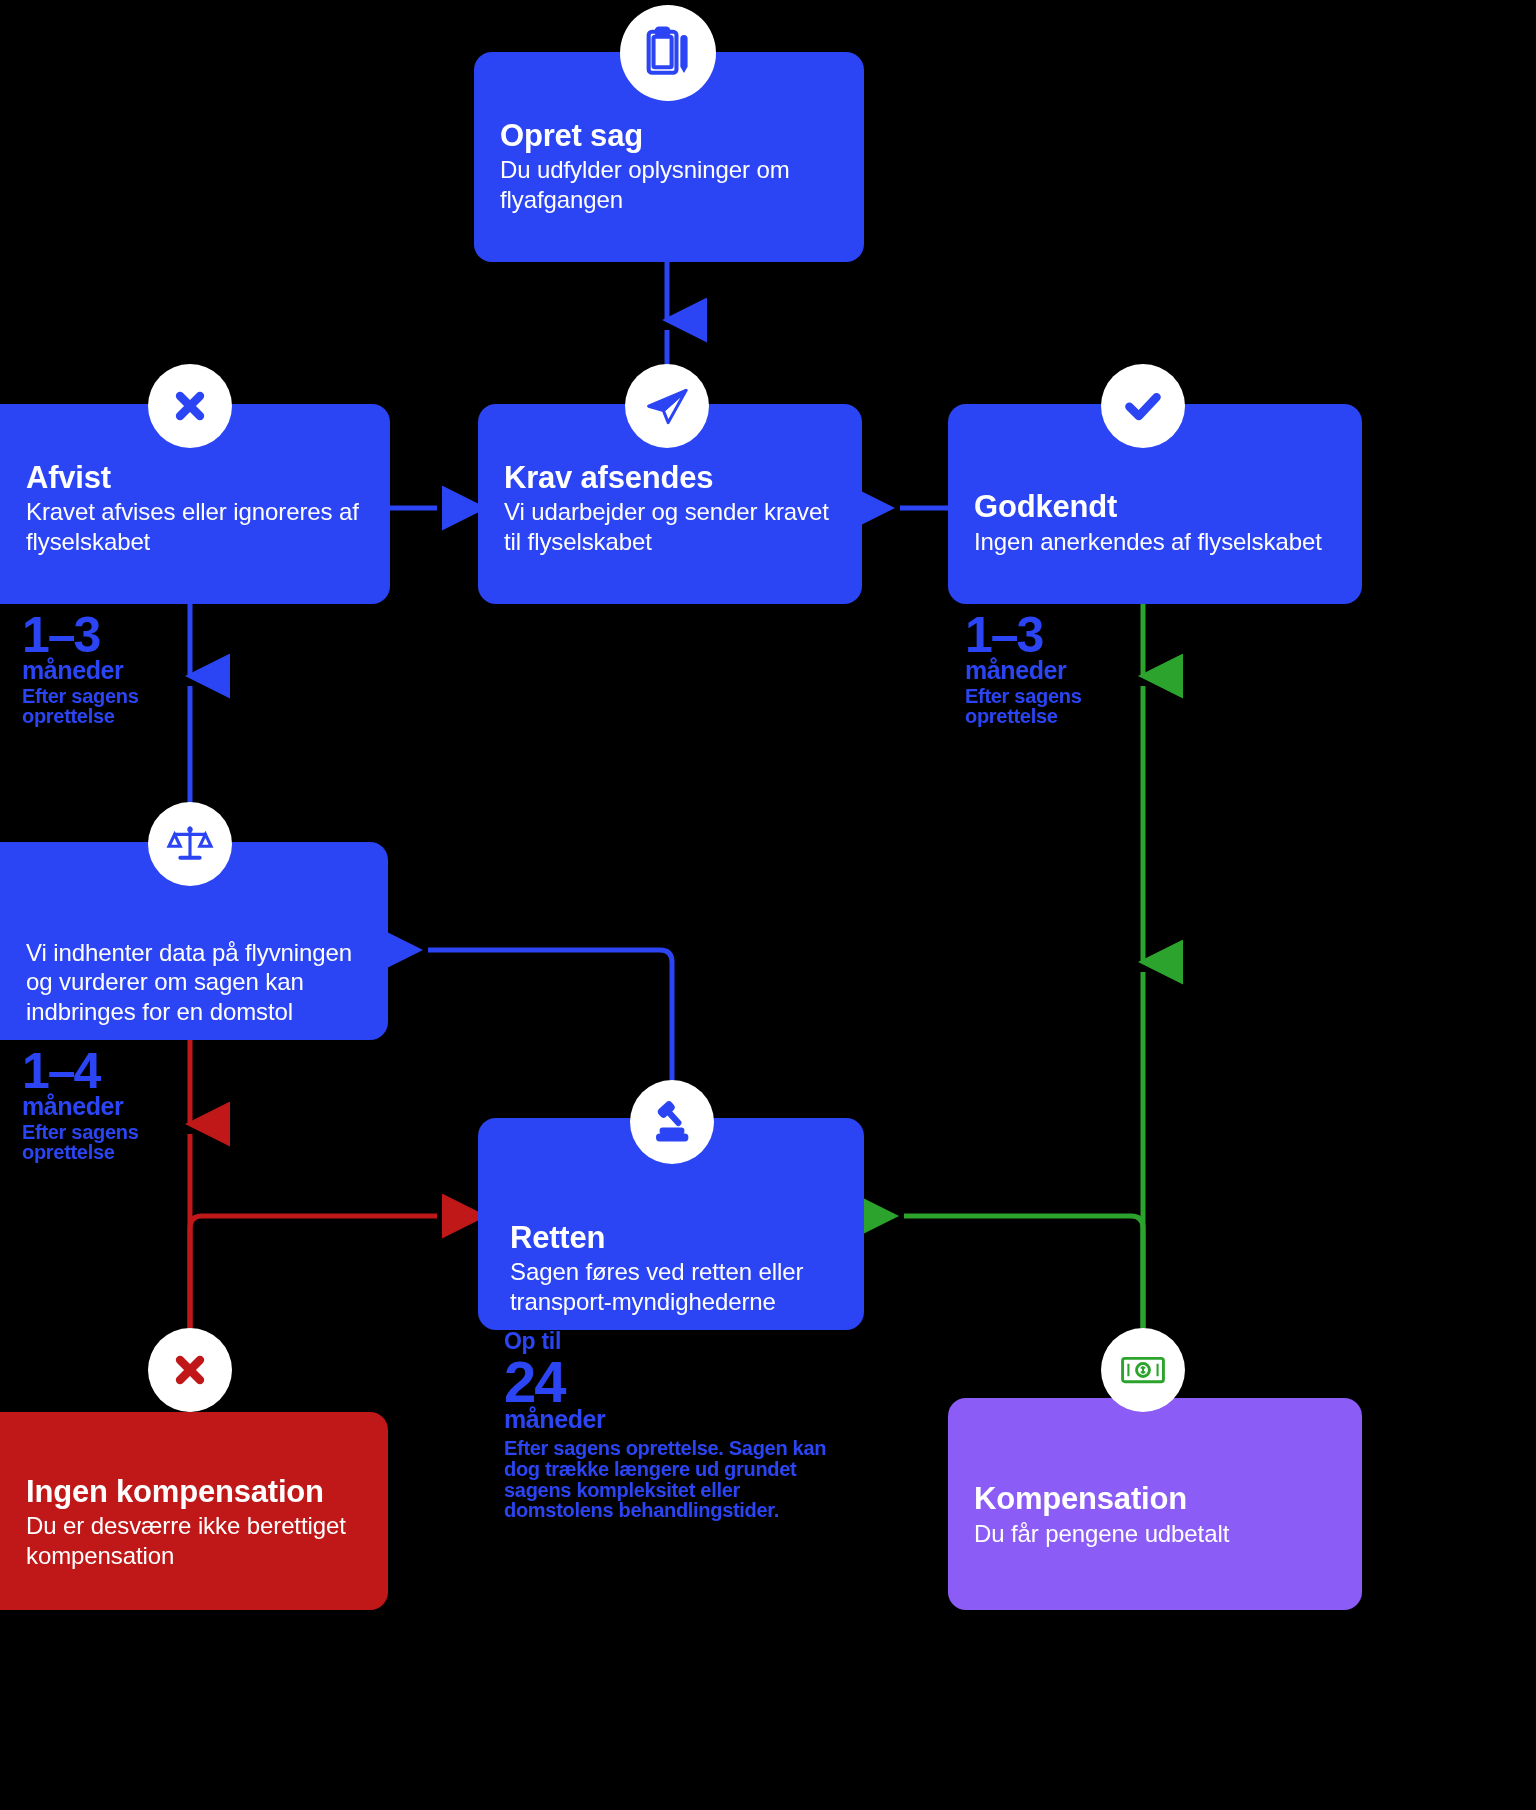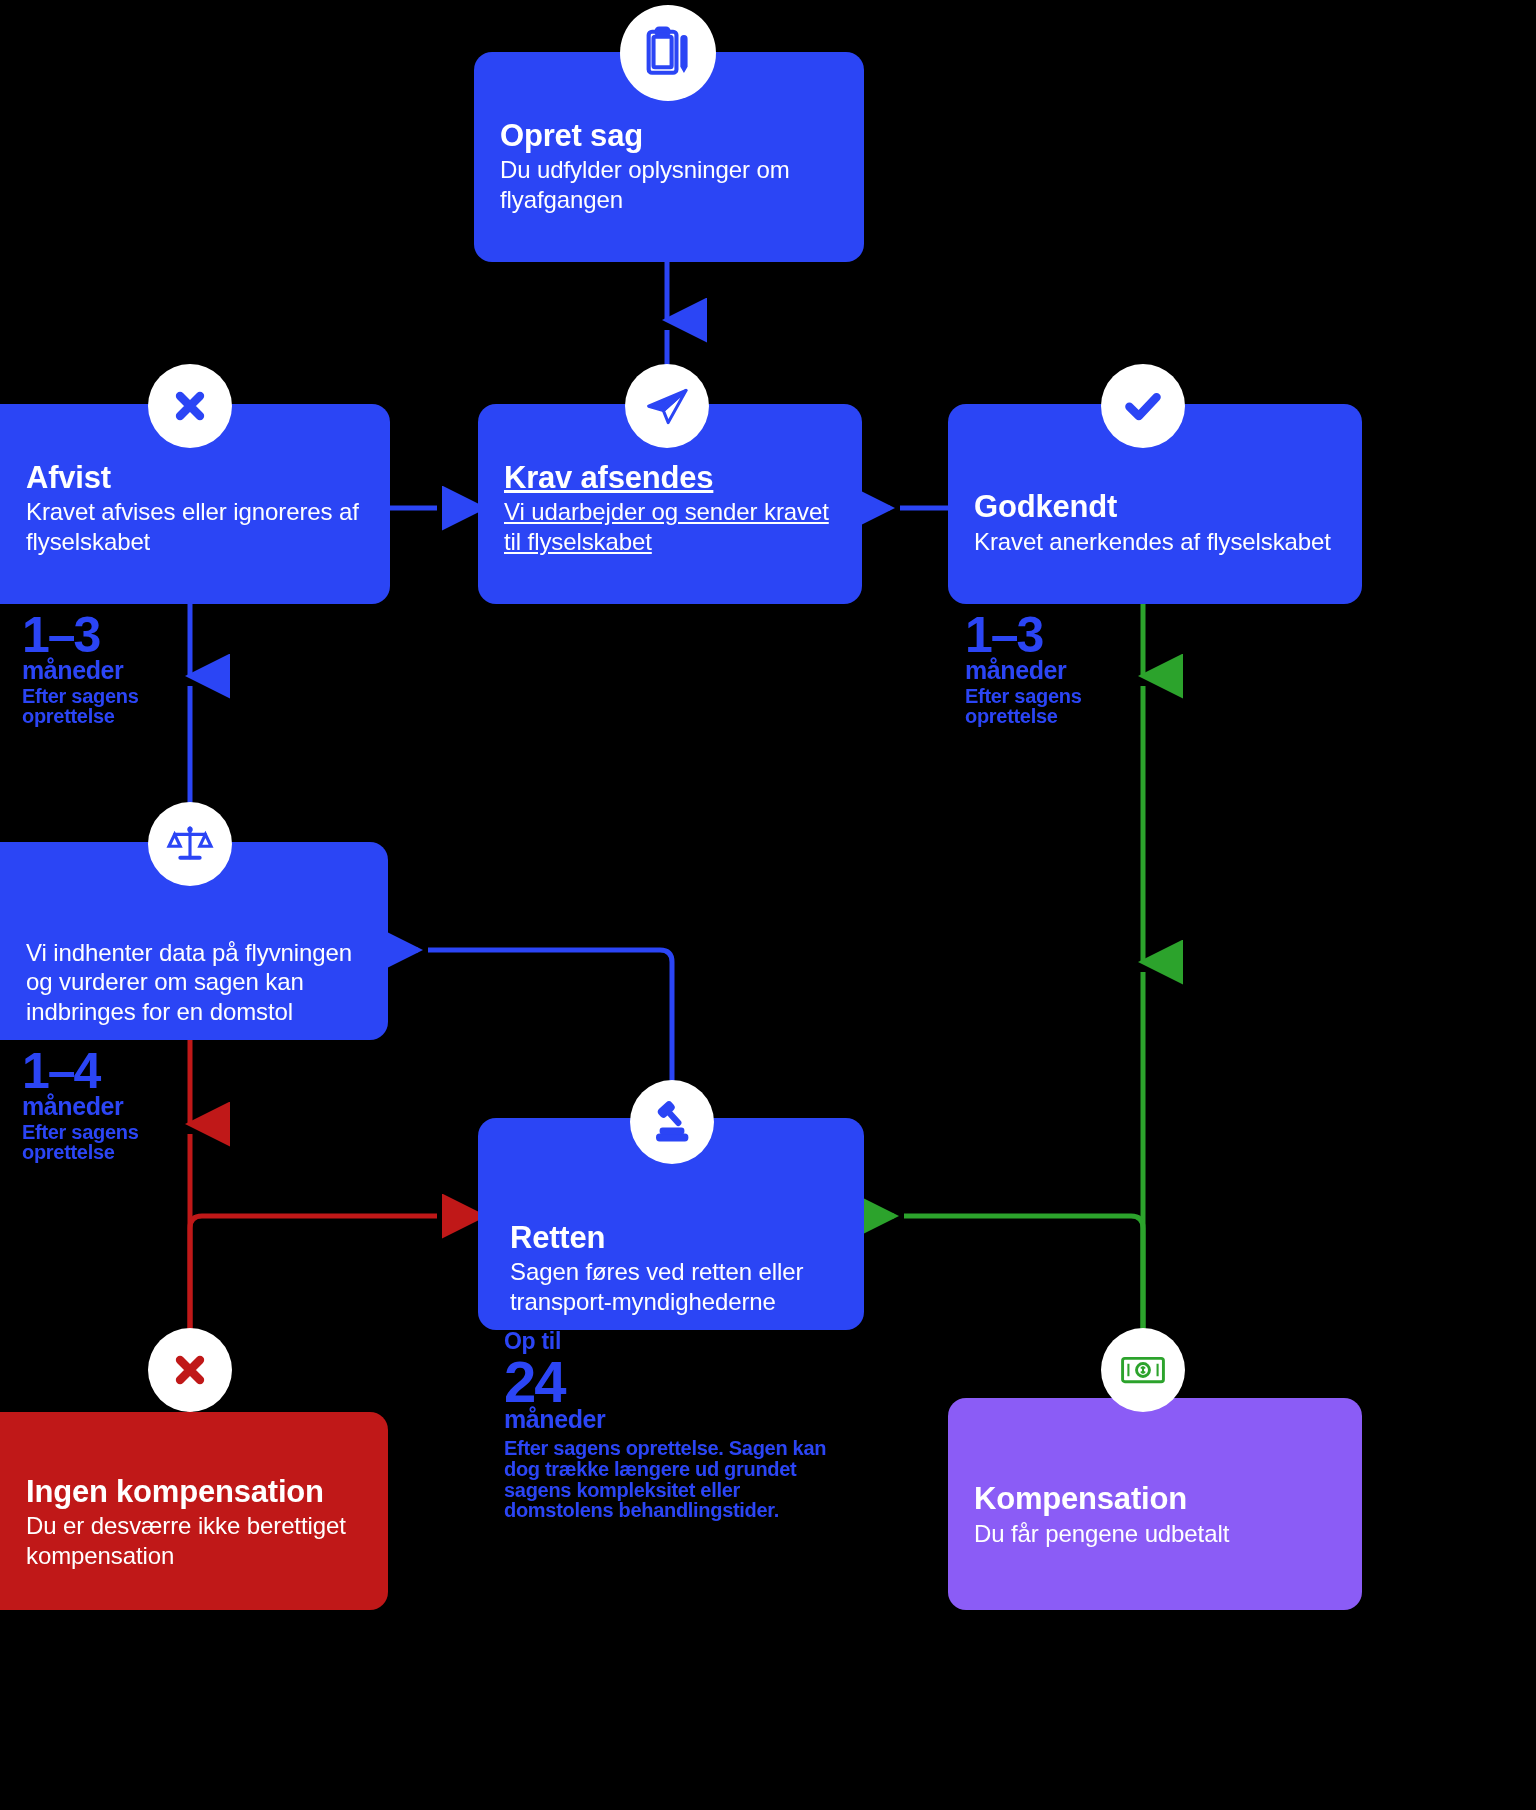--- a/index.html
+++ b/index.html
@@ -174,34 +174,34 @@
   <div class="node blue" style="left:-24px; top:404px; width:414px; height:200px;">
     <div class="node-title" style="margin-left:24px;">Afvist</div>
     <div class="node-desc" style="margin-left:24px; margin-bottom:48px;">Kravet afvises eller ignoreres af flyselskabet</div>
   </div>
   <div class="badge" style="left:148px; top:364px; width:84px; height:84px;">
     <svg width="46" height="46" viewBox="0 0 24 24">
       <path d="M6.8 6.8 L17.2 17.2 M17.2 6.8 L6.8 17.2" stroke="#2B45F5" stroke-width="4.4" stroke-linecap="round"></path>
     </svg>
   </div>
 
-  <div class="node blue" style="left:478px; top:404px; width:384px; height:200px;text-decoration:underline;">
+  <div class="node blue" style="left:478px; top:404px; width:384px; height:200px;">
     <div class="node-title">Krav afsendes</div>
     <div class="node-desc" style="margin-bottom:48px;">Vi udarbejder og sender kravet til flyselskabet</div>
   </div>
   <div class="badge" style="left:625px; top:364px; width:84px; height:84px;">
     <svg width="48" height="48" viewBox="0 0 24 24" fill="none" stroke="#2B45F5" stroke-width="1.5" stroke-linejoin="round">
       <path d="M21.5 4.2 L2.8 12.1 L10.2 14.3 L21.5 4.2 Z" fill="#2B45F5" stroke="#2B45F5"></path>
       <path d="M21.5 4.2 L10.2 14.3 L12.6 20.3 L21.5 4.2 Z" fill="none" stroke="#2B45F5"></path>
     </svg>
   </div>
 
   <div class="node blue" style="left:948px; top:404px; width:414px; height:200px;">
     <div class="node-title">Godkendt</div>
-    <div class="node-desc" style="margin-bottom:48px;">Kravet anerkendes af flyselskabet</div>
+    <div class="node-desc" style="margin-bottom:48px;">Ingen anerkendes af flyselskabet</div>
   </div>
   <div class="badge" style="left:1101px; top:364px; width:84px; height:84px;">
     <svg width="48" height="48" viewBox="0 0 24 24">
       <path d="M5.2 12.4 L9.9 17 L18.8 7.6" stroke="#2B45F5" stroke-width="4.2" fill="none" stroke-linecap="round" stroke-linejoin="round"></path>
     </svg>
   </div>
 
   <div class="node blue" style="left:-24px; top:842px; width:412px; height:198px;">
     <div class="node-desc" style="margin-left:24px; margin-bottom:14px;">Vi indhenter data på flyvningen og vurderer om sagen kan indbringes for en domstol</div>
   </div>

